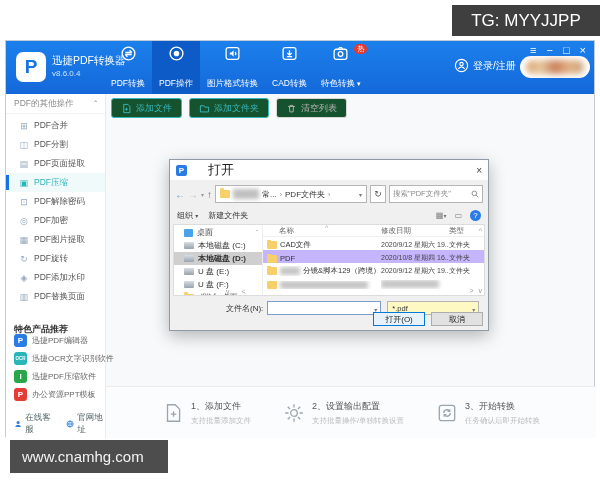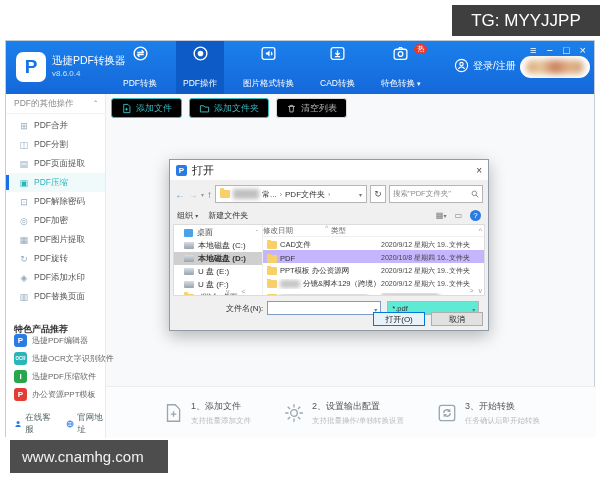--- a/index.html
+++ b/index.html
@@ -17,21 +17,21 @@
   
   .tbar { position:absolute; left:0; top:0; width:100%; height:53px;
     background:linear-gradient(#1b80ec,#1568d9); }
   .logo { position:absolute; left:10px; top:11px; width:30px; height:30px; background:#fff;
     border-radius:7px; color:#1573e6; font-weight:bold; font-size:19px;
     display:flex; align-items:center; justify-content:center; }
   .appname { position:absolute; left:46px; top:13px; font-size:10.5px; color:#fff; white-space:nowrap; }
   .appver  { position:absolute; left:46px; top:28px; font-size:8px; color:#cfe3fb; }
   .nav { position:absolute; left:98px; top:0; height:53px; display:flex; }
   .nav-item { padding:0 7px; height:53px; display:flex; flex-direction:column; align-items:center;
-    justify-content:center; gap:16px; color:#fff; position:relative; cursor:default;margin-left:12px; }
+    justify-content:center; gap:16px; color:#fff; position:relative; cursor:default; }
   .nav-item.active { background:#0d5bc6; }
   .nav-label { font-size:8.5px; white-space:nowrap; display:flex; align-items:center; gap:2px; }
   .nav-ic { width:17px; height:17px; display:block; }
   .badge { position:absolute; top:3px; right:0px; font-size:7px; color:#fff; border-radius:6px;
     padding:0 3px; height:10px; line-height:10px; }
   .badge.green { background:#22b14c; } .badge.red { background:#e8382c; }
   .nav-caret { font-size:7px; }
   .account { position:absolute; left:448px; top:17px; display:flex; gap:4px; align-items:center;
     color:#fff; font-size:10px; white-space:nowrap; }
   .vip-pill { position:absolute; left:514px; top:15px; width:70px; height:22px; background:#fff;
@@ -56,38 +56,38 @@
   .promo-h { position:absolute; top:229px; left:8px; font-size:9px; color:#333; font-weight:bold; }
   .pitem { position:absolute; left:8px; display:flex; align-items:center; gap:5px; font-size:8px; color:#666; white-space:nowrap; }
   .picon { width:13px; height:13px; border-radius:3px; display:flex; align-items:center; justify-content:center;
     color:#fff; font-weight:bold; flex:none; }
   .promo-links { position:absolute; top:318px; left:8px; display:flex; gap:13px; font-size:8.5px; color:#566; }
   .plink { display:flex; align-items:center; gap:3px; }
 
   
   .tb { position:absolute; left:105px; top:57px; display:flex; gap:7px; }
   .btn { height:20px; padding:0 9px; display:flex; align-items:center; gap:4px; font-size:9px;
-    border-radius:3px; background:#000000; }
+    border-radius:3px; background:#14532d; }
   .btn.teal { border:1px solid #39b7bd; color:#39b7bd; }
   .btn.gray { border:1px solid #d8d8d8; color:#b0b0b0;align-items:center; }
 
   
   .steps { position:absolute; left:100px; top:345px; width:490px; height:52px; border-top:1px solid #ededed;
     background:#fbfcfd; display:flex; align-items:center; justify-content:space-around; padding:0 40px; }
   .step { display:flex; gap:7px; align-items:center; }
   .step-t { font-size:9px; color:#555; white-space:nowrap; }
   .step-d { font-size:7.5px; color:#bcbcbc; margin-top:3px; white-space:nowrap; }
 
   
   .dlg { position:absolute; left:163px; top:118px; width:320px; height:172px; background:#f0f0f0;
     border:1px solid #8f9ba6; box-shadow:0 5px 16px rgba(0,0,0,.28); }
   .dlg-t { height:20px; background:#fff; display:flex; align-items:center; padding:0 6px; gap:5px; }
   .dlg-logo { width:11px; height:11px; border-radius:2px; background:#2a7be4; color:#fff; font-size:8px;
     font-weight:bold; display:flex; align-items:center; justify-content:center; }
-  .dlg-title { font-size:11px; color:#222; }
+  .dlg-title { font-size:13px; color:#222;margin-left:16px; }
   .dlg-x { margin-left:auto; font-size:10px; color:#444; }
   .dlg-addr { position:absolute; top:24px; left:5px; right:5px; height:20px; display:flex; align-items:center; gap:3px; }
   .a-back { color:#5b9bd5; font-size:10px; }
   .a-fwd { color:#bdbdbd; font-size:10px; }
   .a-caret { color:#9c9c9c; font-size:6px; }
   .a-up { color:#666; font-size:10px; }
   .addr-box { flex:1; height:18px; background:#fff; border:1px solid #b5b5b5; display:flex;
     align-items:center; padding:0 4px; gap:3px; overflow:hidden; white-space:nowrap; font-size:8px; color:#333; }
   .crumb-blur { width:26px; height:10px; background:#bfbfbf; filter:blur(2px); border-radius:1px; flex:none; }
   .crumb-sep { color:#888; font-size:7px; }
@@ -125,21 +125,21 @@
     white-space:nowrap; overflow:hidden; }
   .fdate { width:68px; white-space:nowrap; overflow:hidden; font-size:7px; color:#444; }
   .ftype { flex:1; white-space:nowrap; overflow:hidden; font-size:7px; color:#444; }
   .blur-chip { height:8px; background:#c4c4c4; filter:blur(2px); border-radius:1px; flex:none; }
   .list-right { position:absolute; right:2px; bottom:1px; color:#999; font-size:7px; display:flex; gap:5px; }
   .row-fn { position:absolute; top:140px; left:0; right:0; height:16px; display:flex; align-items:center; }
   .fn-label { margin-left:56px; font-size:8px; color:#333; white-space:nowrap; }
   .fn-input { margin-left:4px; width:114px; height:14px; background:#fff; border:1px solid #7a9cc6;
     position:relative; }
   .combo-caret { position:absolute; right:3px; top:4px; color:#777; font-size:6px; }
-  .filter-box { margin-left:6px; width:92px; height:14px; background:#5eead4; border:1px solid #b5b5b5;
+  .filter-box { margin-left:6px; width:92px; height:14px; background:#fef9c3; border:1px solid #b5b5b5;
     display:flex; align-items:center; padding:0 4px; font-size:7.5px; color:#333; position:relative; }
   .row-btn { position:absolute; top:152px; right:5px; display:flex; gap:6px; }
   .dbtn { width:52px; height:14px; display:flex; align-items:center; justify-content:center;
     font-size:8px; background:#e1e1e1; border:1px solid #adadad; color:#222; }
   .dbtn.primary { border:1px solid #0078d7; background:#e8f2fb; }
 
   
   .wm { position:absolute; left:10px; top:440px; width:158px; height:33px; background:#4d4d4d;
     color:#f2f2f2; font-size:15px; display:flex; align-items:center; padding-left:12px; }
 
@@ -435,46 +435,39 @@
           </div>
           <div class="tree-scroll">
             <span>v</span>
             <span>&lt;</span>
           </div>
         </div>
 
         <div class="flist">
           <div class="fhead">
             <span class="sort-caret">^</span>
+            <span class="c-name">名称</span>
             <span class="c-date">修改日期</span>
             <span class="c-type">类型</span>
             <span class="list-up">^</span>
           </div>
           <div class="frow">
             <span class="fname">
                 <span class="ico-fold"></span>
                 <span>CAD文件</span>
               </span>
             <span class="fdate">2020/9/12 星期六 19...</span>
             <span class="ftype">文件夹</span>
           </div>
           <div class="frow sel">
             <span class="fname">
                 <span class="ico-fold"></span>
                 <span>PDF</span>
               </span>
             <span class="fdate">2020/10/8 星期四 16...</span>
-            <span class="ftype">文件夹</span>
-          </div>
-          <div class="frow">
-            <span class="fname">
-                <span class="ico-fold"></span>
-                <span>PPT模板 办公资源网</span>
-              </span>
-            <span class="fdate">2020/9/12 星期六 19...</span>
             <span class="ftype">文件夹</span>
           </div>
           <div class="frow">
             <span class="fname">
                 <span class="ico-fold"></span>
                 <span class="blur-chip" style="width:20px;"></span>
                 <span>分镜&amp;脚本129（跨境）-迅捷...</span>
               </span>
             <span class="fdate">2020/9/12 星期六 19...</span>
             <span class="ftype">文件夹</span>

